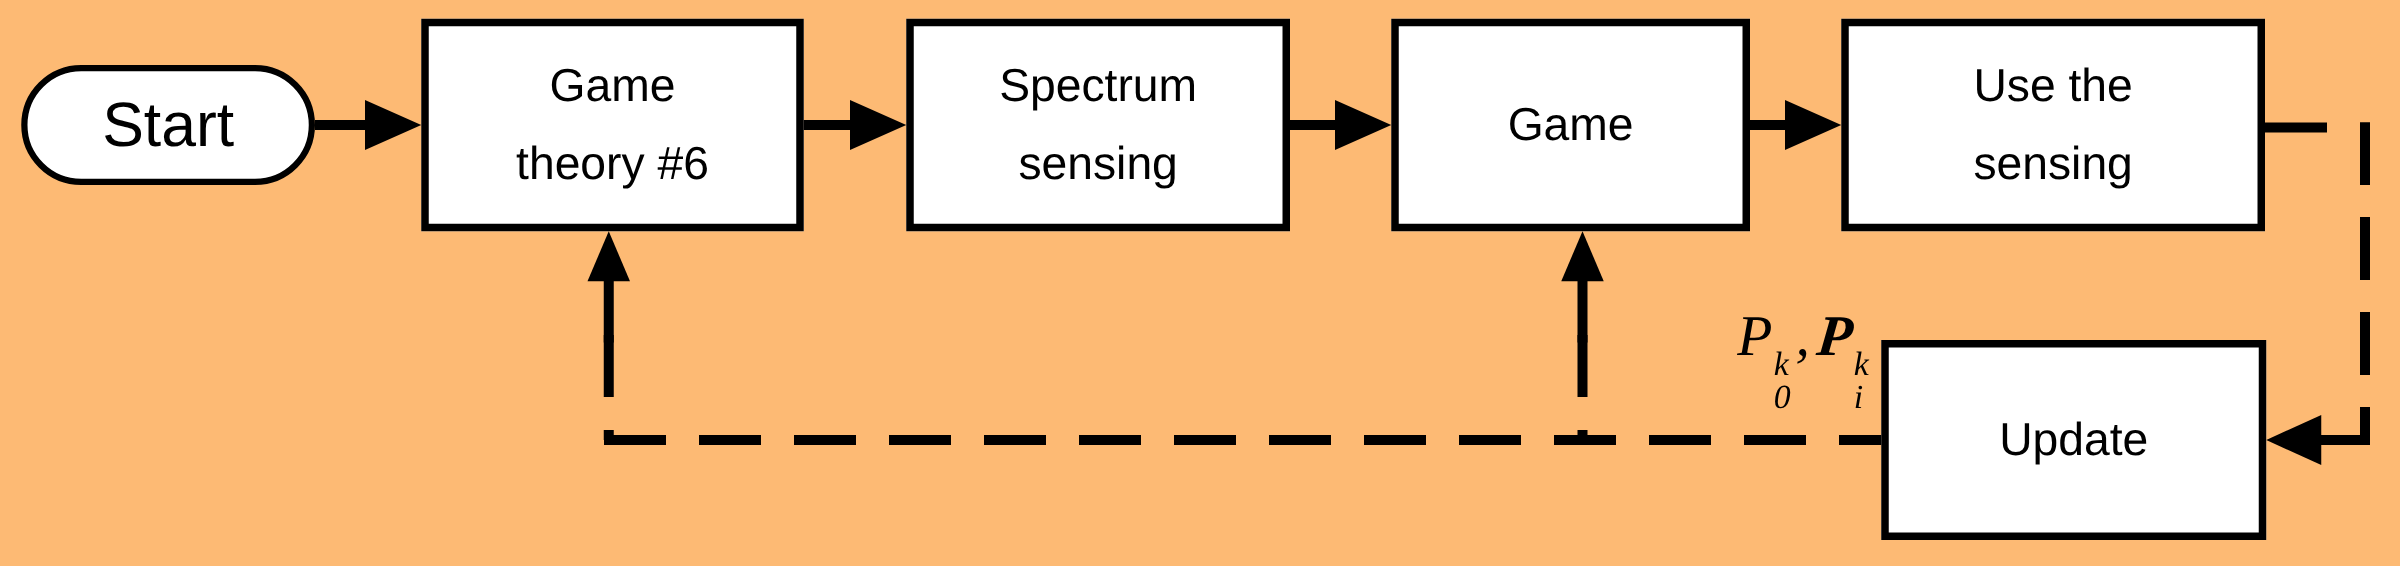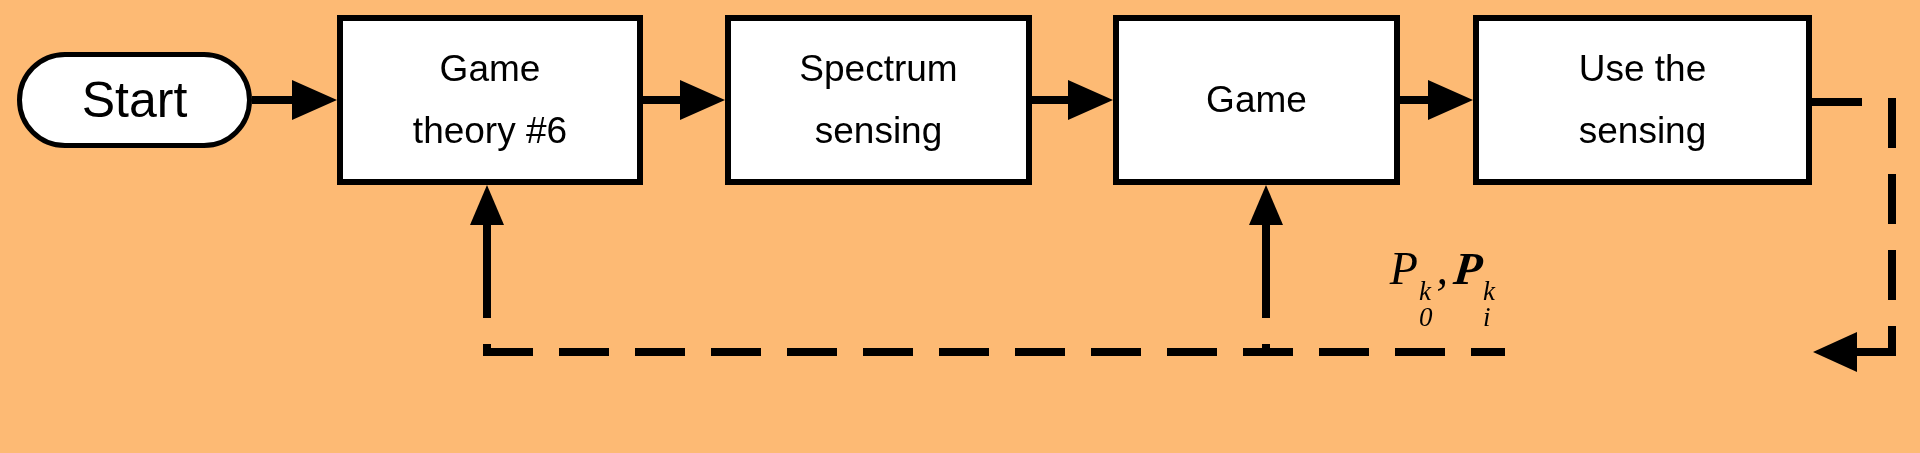--- a/index.html
+++ b/index.html
@@ -171,20 +171,23 @@
 
   <div class="node" id="node-game-theory-2">
     <span>Game</span>
   </div>
 
   <div class="node" id="node-use-the-channel">
     <span>Use the</span>
     <span>sensing</span>
   </div>
 
+  <div class="node" id="node-update">
+    <span>Update</span>
+  </div>
 
   <div class="hshaft" id="edge-start-gt1-shaft"></div>
   <div class="head-right" id="edge-start-gt1-head"></div>
 
   <div class="hshaft" id="edge-gt1-spectrum-shaft"></div>
   <div class="head-right" id="edge-gt1-spectrum-head"></div>
 
   <div class="hshaft" id="edge-spectrum-gt2-shaft"></div>
   <div class="head-right" id="edge-spectrum-gt2-head"></div>
 

